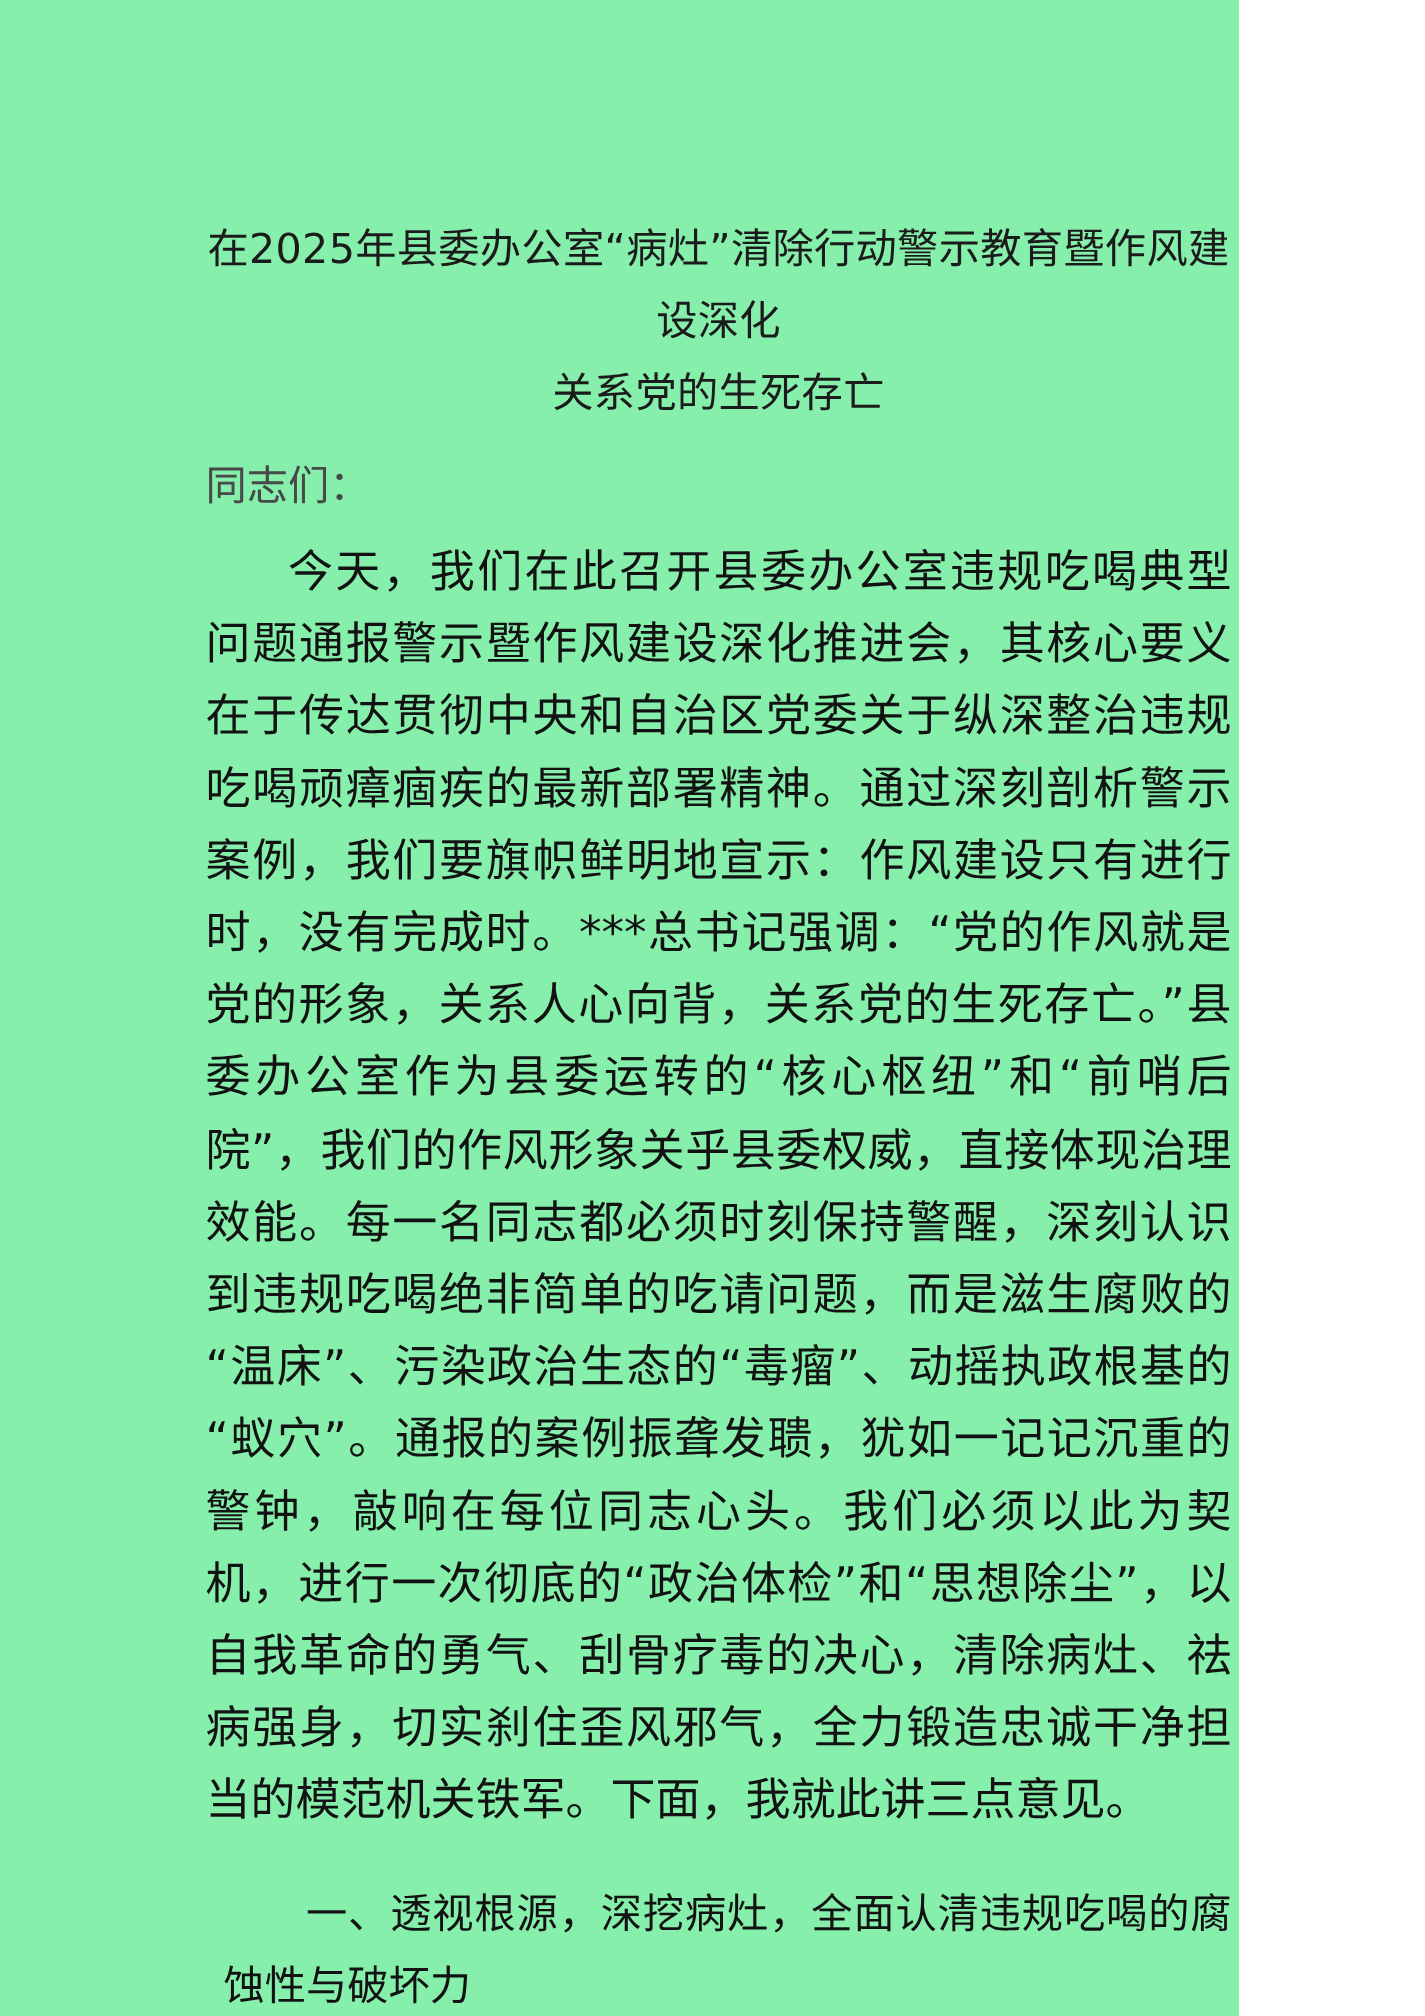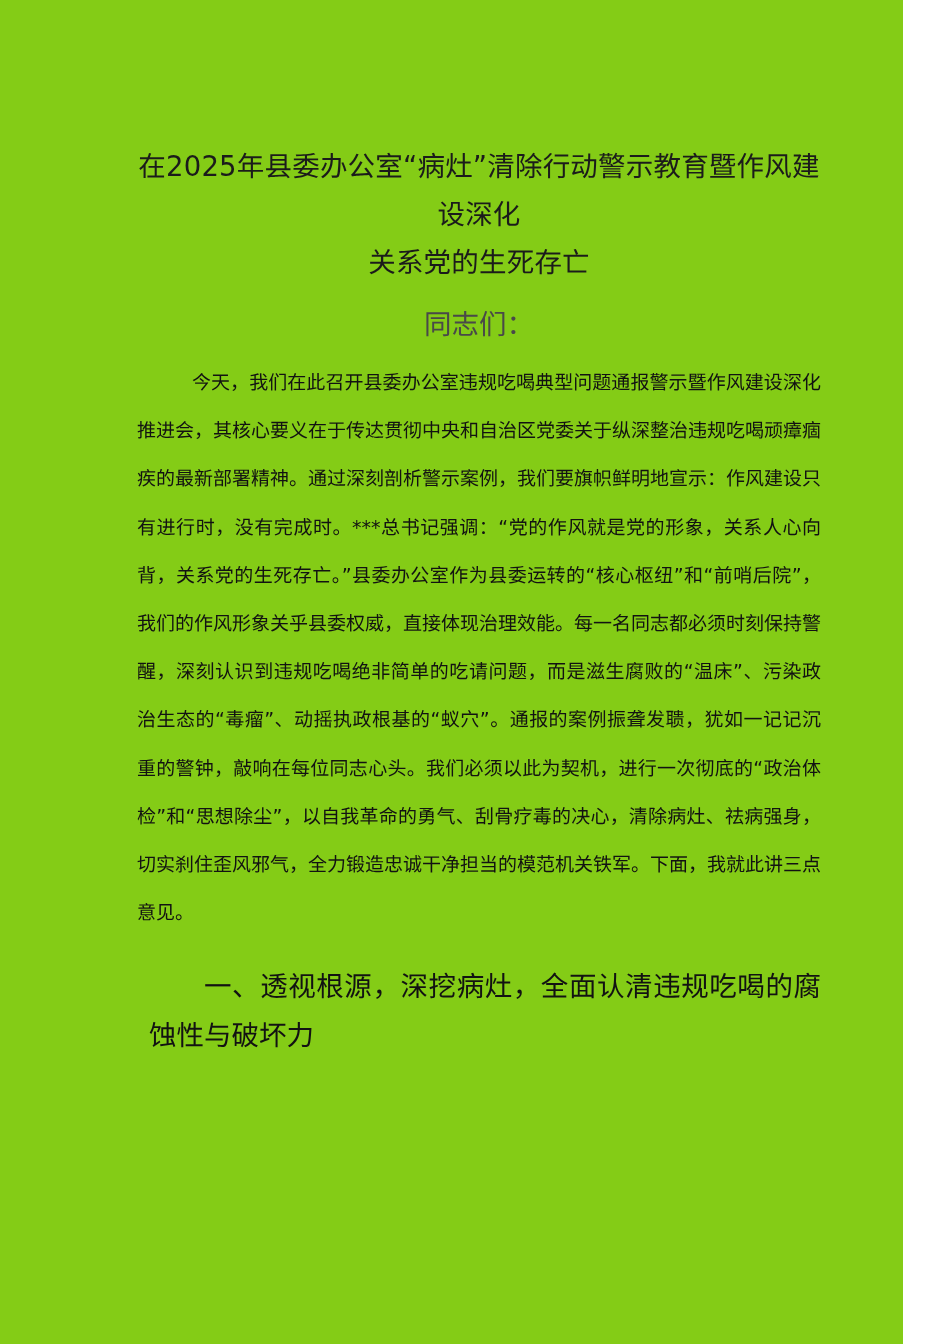--- a/index.html
+++ b/index.html
@@ -6,23 +6,23 @@
   html, body {
     margin: 0;
     padding: 0;
     background: #ffffff;
   }
   body {
     font-family: "DejaVu Sans", "Liberation Sans", sans-serif;
   }
   .page {
     position: relative;
-    width: 903px;
+    width: 826px;
     height: 1344px;
-    background: #84cc16;
+    background: #86efac;
     box-sizing: border-box;
     overflow: hidden;
   }
   .content {
     position: absolute;
     left: 137px;
     top: 142px;
     width: 684px;
   }
   .doc-title {
@@ -32,25 +32,25 @@
     text-align: center;
     letter-spacing: 0.2px;
     margin: 0 0 14px 0;
     font-weight: 400;
   }
   .salutation {
     font-size: 27.5px;
     line-height: 48px;
     color: #494949;
     margin: 0 0 10px 0;
-    text-align: center;
+    text-align: left;
     font-weight: 400;
   }
   .body-para {
-    font-size: 19px;
+    font-size: 30px;
     line-height: 48.2px;
     color: #121212;
     margin: 0;
     text-align: justify;
     text-justify: inter-ideograph;
     text-indent: 55px;
     font-weight: 400;
     word-break: break-all;
   }
   .section-heading {

